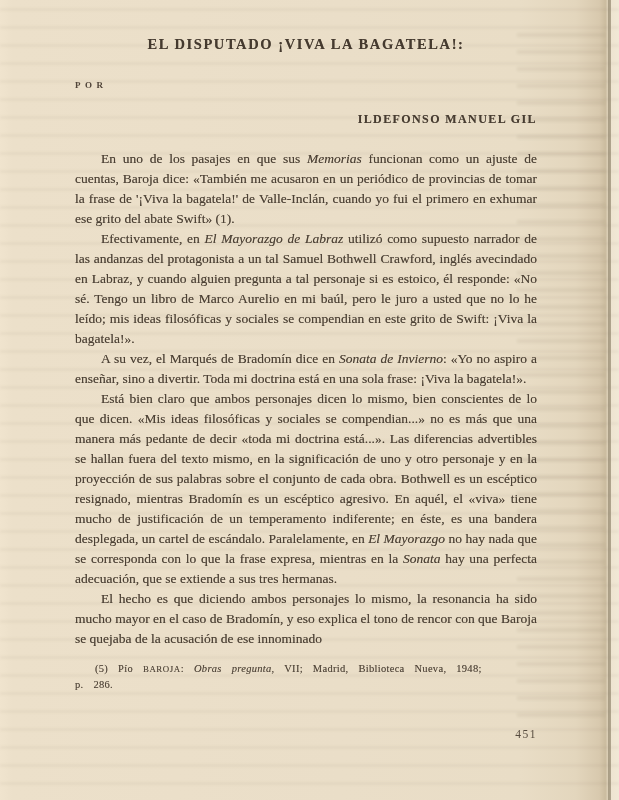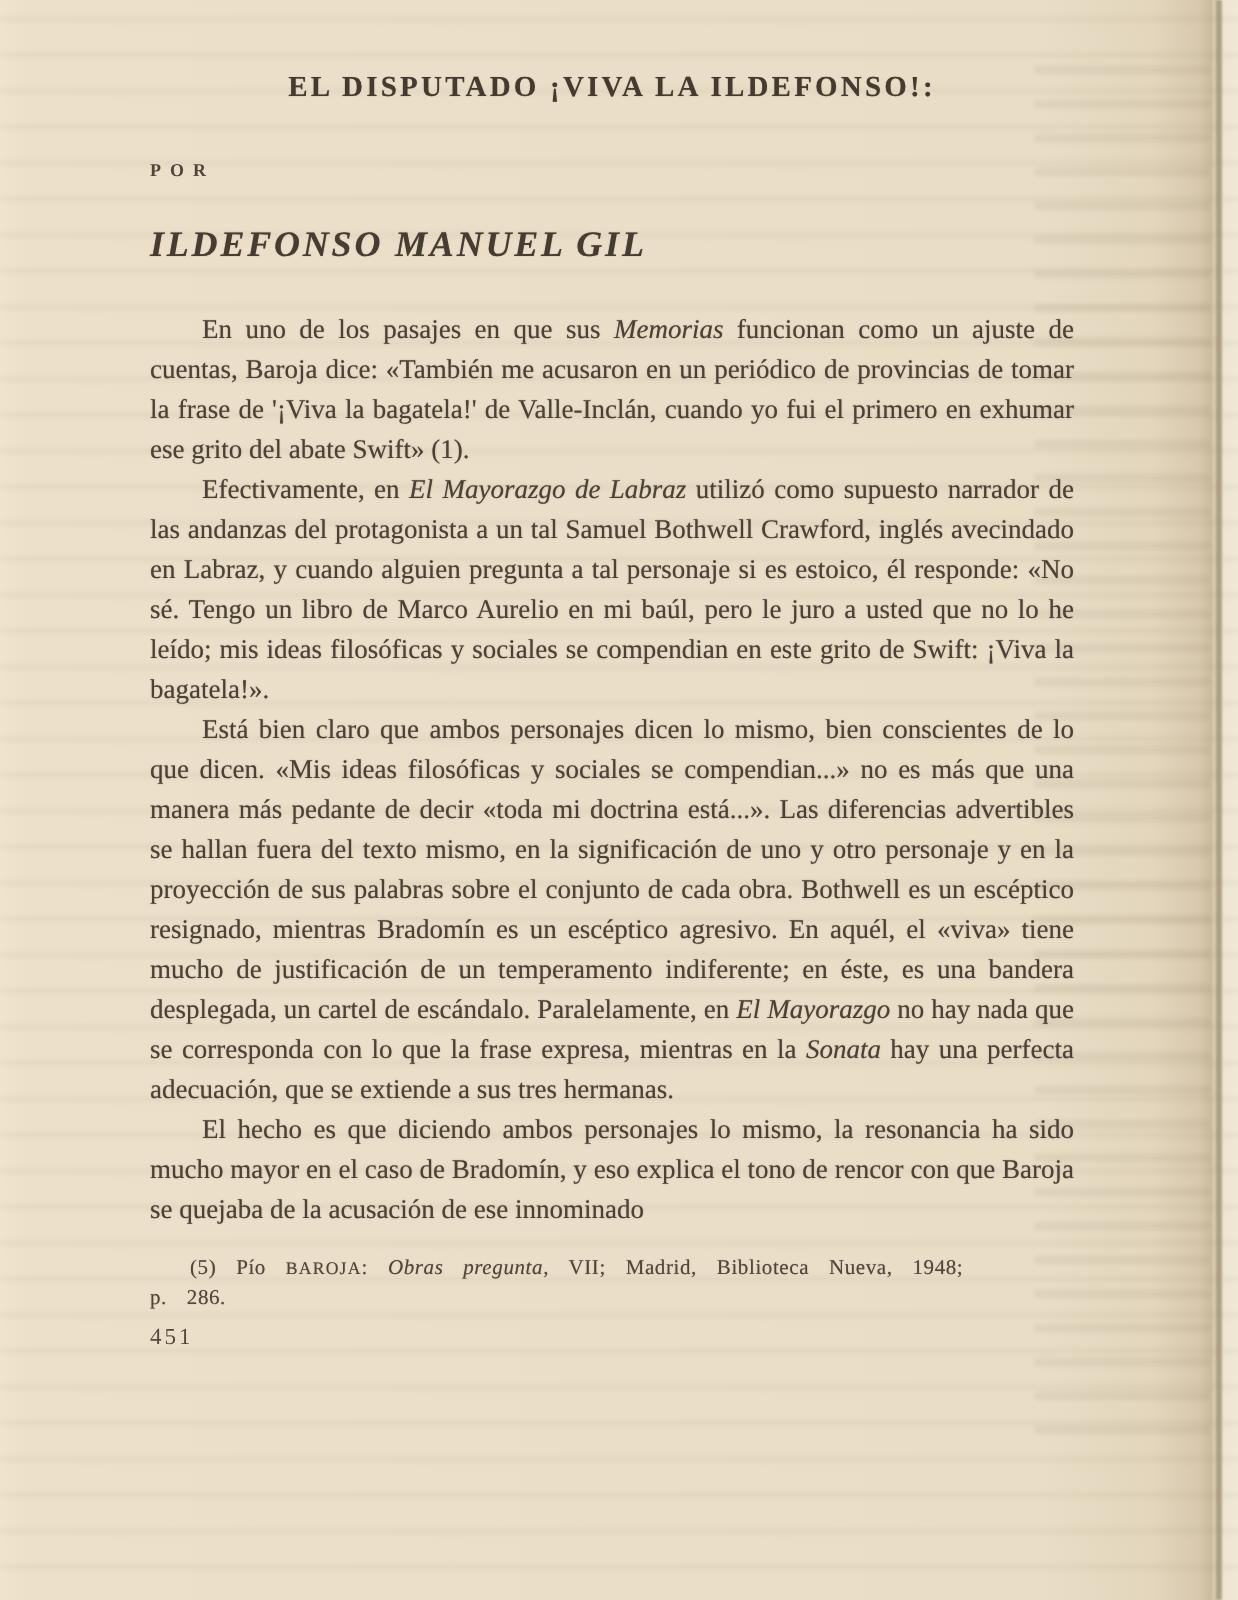--- a/index.html
+++ b/index.html
@@ -44,67 +44,67 @@
     font-size:14.5px;line-height:21px;font-weight:700;
     letter-spacing:1.6px;color:#453a2f;
     text-shadow:0 0 .5px rgba(70,58,45,.55);
   }
   .title .tline{display:block;}
   .por{
     margin-top:25px;text-align:left;
     font-size:9px;font-weight:700;letter-spacing:4.5px;color:#51453a;
   }
   .author{
-    margin-top:22px;text-align:left;
-    font-size:18px;font-weight:700;letter-spacing:1.4px;color:#473c31;
+    margin-top:22px;text-align:right;
+    font-size:12px;font-weight:700;letter-spacing:1.4px;color:#473c31;
     text-shadow:0 0 .5px rgba(70,58,45,.5);
-    font-style:italic;
   }
   .bodytext{margin-top:22px;}
   .para{
     margin:0;text-align:justify;
     font-size:13.5px;line-height:20px;
     text-indent:26px;
     color:#4c4135;
     text-shadow:0 0 .6px rgba(76,65,53,.55);
   }
   .it{font-style:italic;}
   .sc{font-size:.84em;text-transform:uppercase;letter-spacing:.6px;}
   .footnote{
     margin-top:12px;
     font-size:10.5px;line-height:15px;
     text-indent:20px;word-spacing:7px;letter-spacing:.3px;
     color:#51463a;
     text-shadow:0 0 .5px rgba(80,68,55,.5);
   }
   .pageno{
-    margin-top:6px;text-align:left;
+    margin-top:36px;text-align:right;
     font-size:11.5px;letter-spacing:1.5px;color:#564b3e;
   }
 </style>
 </head>
 <body>
 
 <div class="page">
   <div class="ghost-page"></div>
   <div class="ghost-right"></div>
   <div class="edge-line"></div>
 
   <div class="content">
     <h1 class="title">
-      <span class="tline">EL DISPUTADO ¡VIVA LA ILDEFONSO!:</span>
+      <span class="tline">EL DISPUTADO ¡VIVA LA BAGATELA!:</span>
     </h1>
 
     <div class="por">POR</div>
 
     <div class="author">ILDEFONSO MANUEL GIL</div>
 
     <div class="bodytext" id="body-paragraphs">
         <p class="para"><span>En uno de los pasajes en que sus </span><span class="it">Memorias</span><span> funcionan como un ajuste de cuentas, Baroja dice: «También me acusaron en un periódico de provincias de tomar la frase de '¡Viva la bagatela!' de Valle-Inclán, cuando yo fui el primero en exhumar ese grito del abate Swift» (1).</span></p>
         <p class="para"><span>Efectivamente, en </span><span class="it">El Mayorazgo de Labraz</span><span> utilizó como supuesto narrador de las andanzas del protagonista a un tal Samuel Bothwell Crawford, inglés avecindado en Labraz, y cuando alguien pregunta a tal personaje si es estoico, él responde: «No sé. Tengo un libro de Marco Aurelio en mi baúl, pero le juro a usted que no lo he leído; mis ideas filosóficas y sociales se compendian en este grito de Swift: ¡Viva la bagatela!».</span></p>
+        <p class="para"><span>A su vez, el Marqués de Bradomín dice en </span><span class="it">Sonata de Invierno</span><span>: «Yo no aspiro a enseñar, sino a divertir. Toda mi doctrina está en una sola frase: ¡Viva la bagatela!».</span></p>
         <p class="para"><span>Está bien claro que ambos personajes dicen lo mismo, bien conscientes de lo que dicen. «Mis ideas filosóficas y sociales se compendian...» no es más que una manera más pedante de decir «toda mi doctrina está...». Las diferencias advertibles se hallan fuera del texto mismo, en la significación de uno y otro personaje y en la proyección de sus palabras sobre el conjunto de cada obra. Bothwell es un escéptico resignado, mientras Bradomín es un escéptico agresivo. En aquél, el «viva» tiene mucho de justificación de un temperamento indiferente; en éste, es una bandera desplegada, un cartel de escándalo. Paralelamente, en </span><span class="it">El Mayorazgo</span><span> no hay nada que se corresponda con lo que la frase expresa, mientras en la </span><span class="it">Sonata</span><span> hay una perfecta adecuación, que se extiende a sus tres hermanas.</span></p>
         <p class="para"><span>El hecho es que diciendo ambos personajes lo mismo, la resonancia ha sido mucho mayor en el caso de Bradomín, y eso explica el tono de rencor con que Baroja se quejaba de la acusación de ese innominado</span></p>
       </div>
 
     <div class="footnote" id="footnote"><span>(5) Pío </span><span class="sc">Baroja</span><span>: </span><span class="it">Obras pregunta</span><span>, VII; Madrid, Biblioteca Nueva, 1948;</span><br><span>p. 286.</span></div>
 
     <div class="pageno">451</div>
   </div>
 </div>
 

